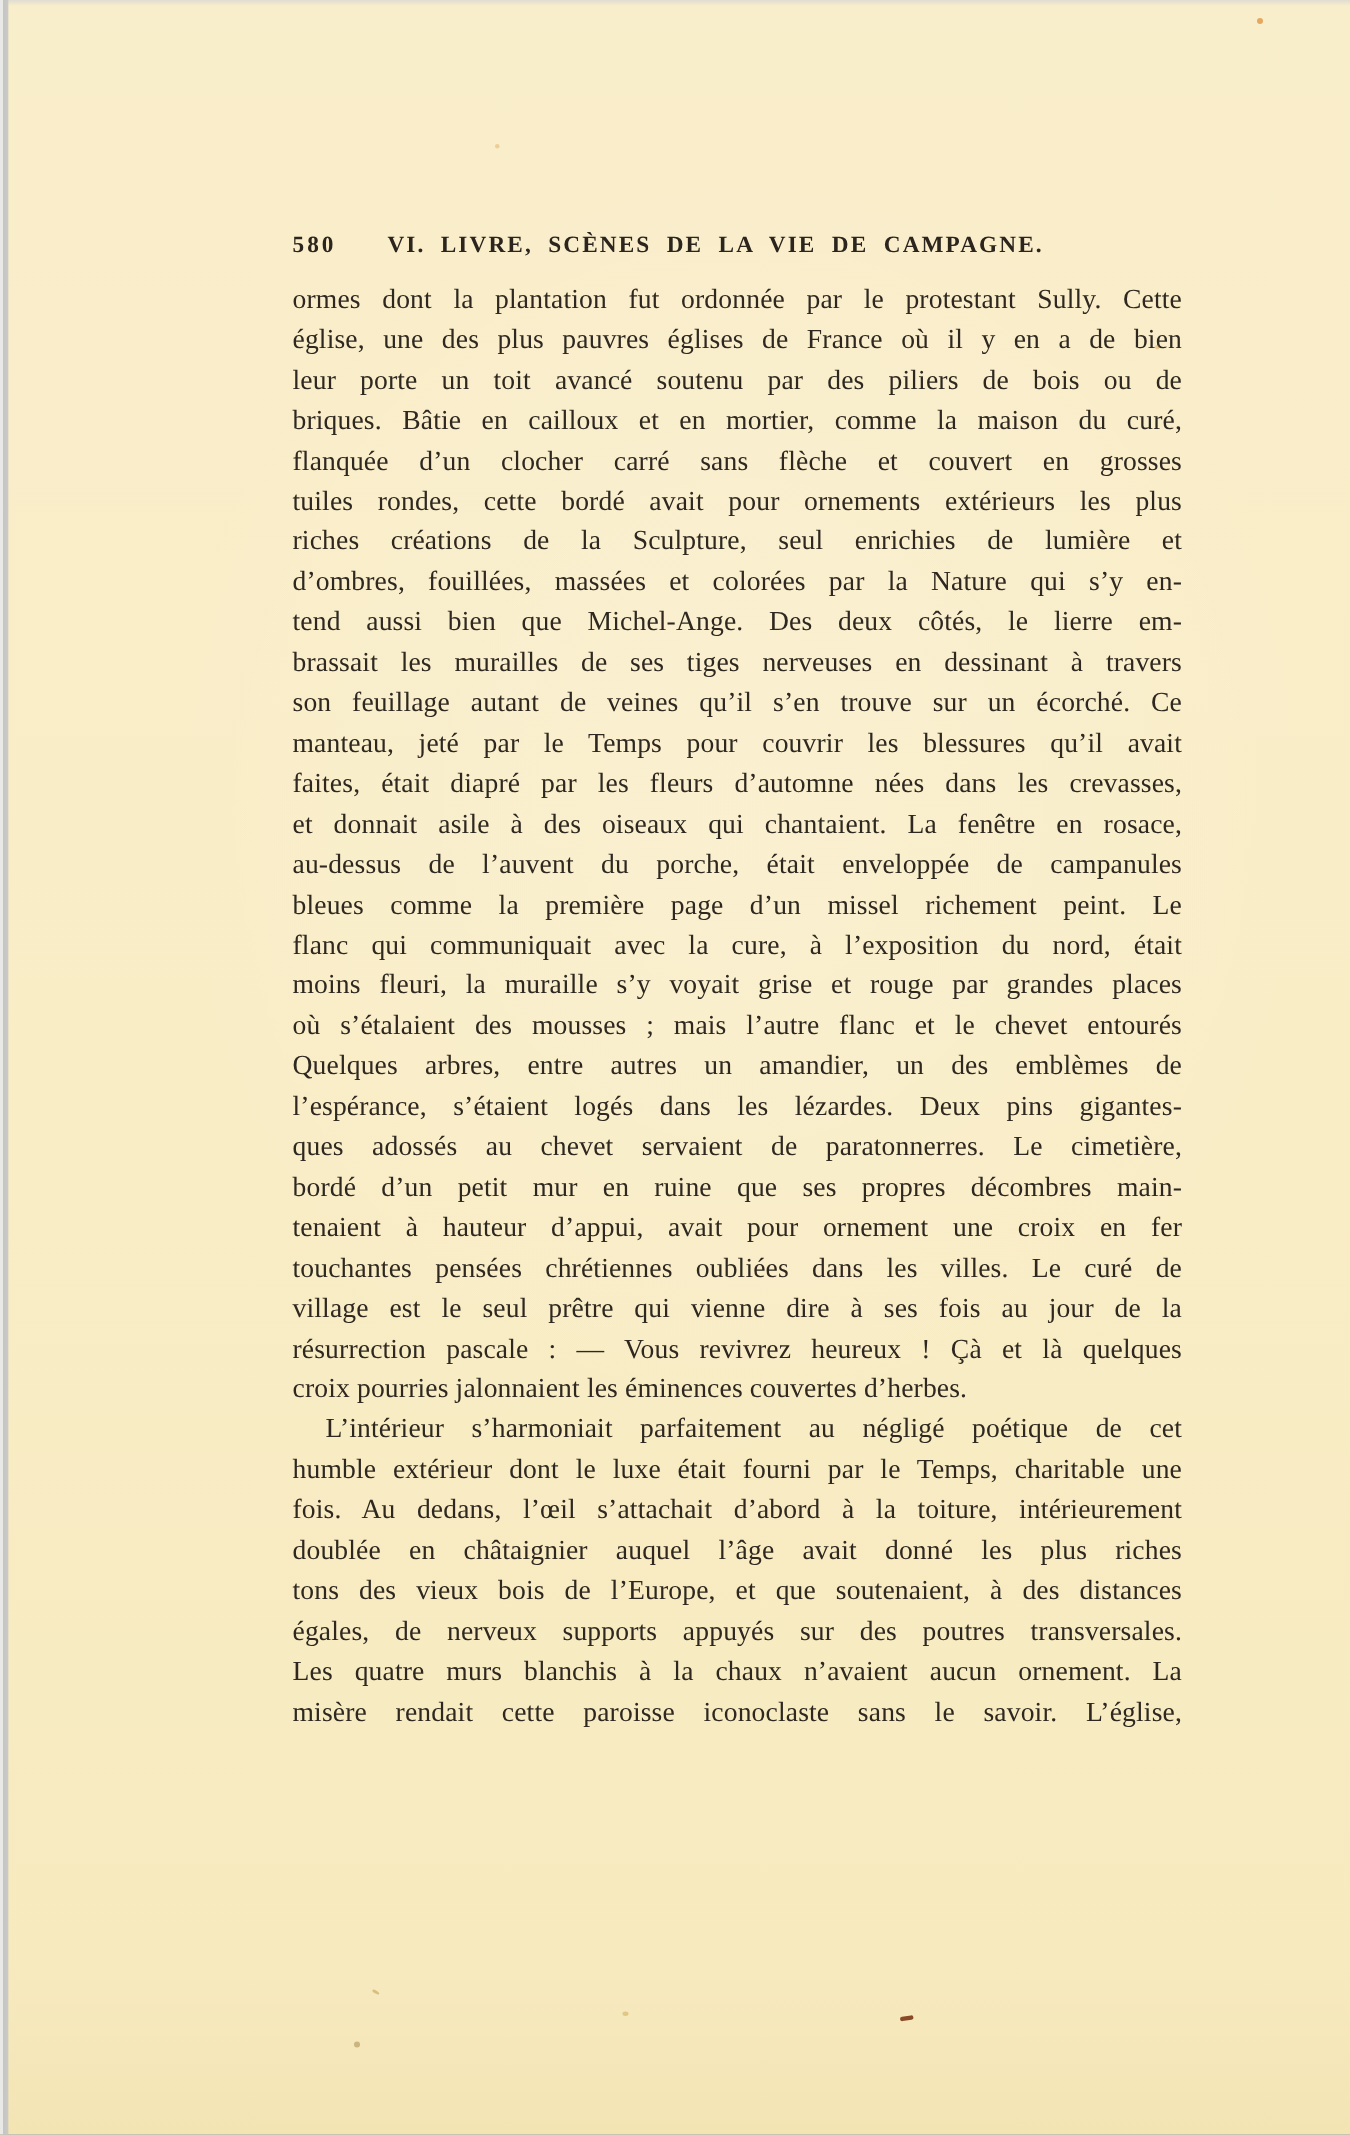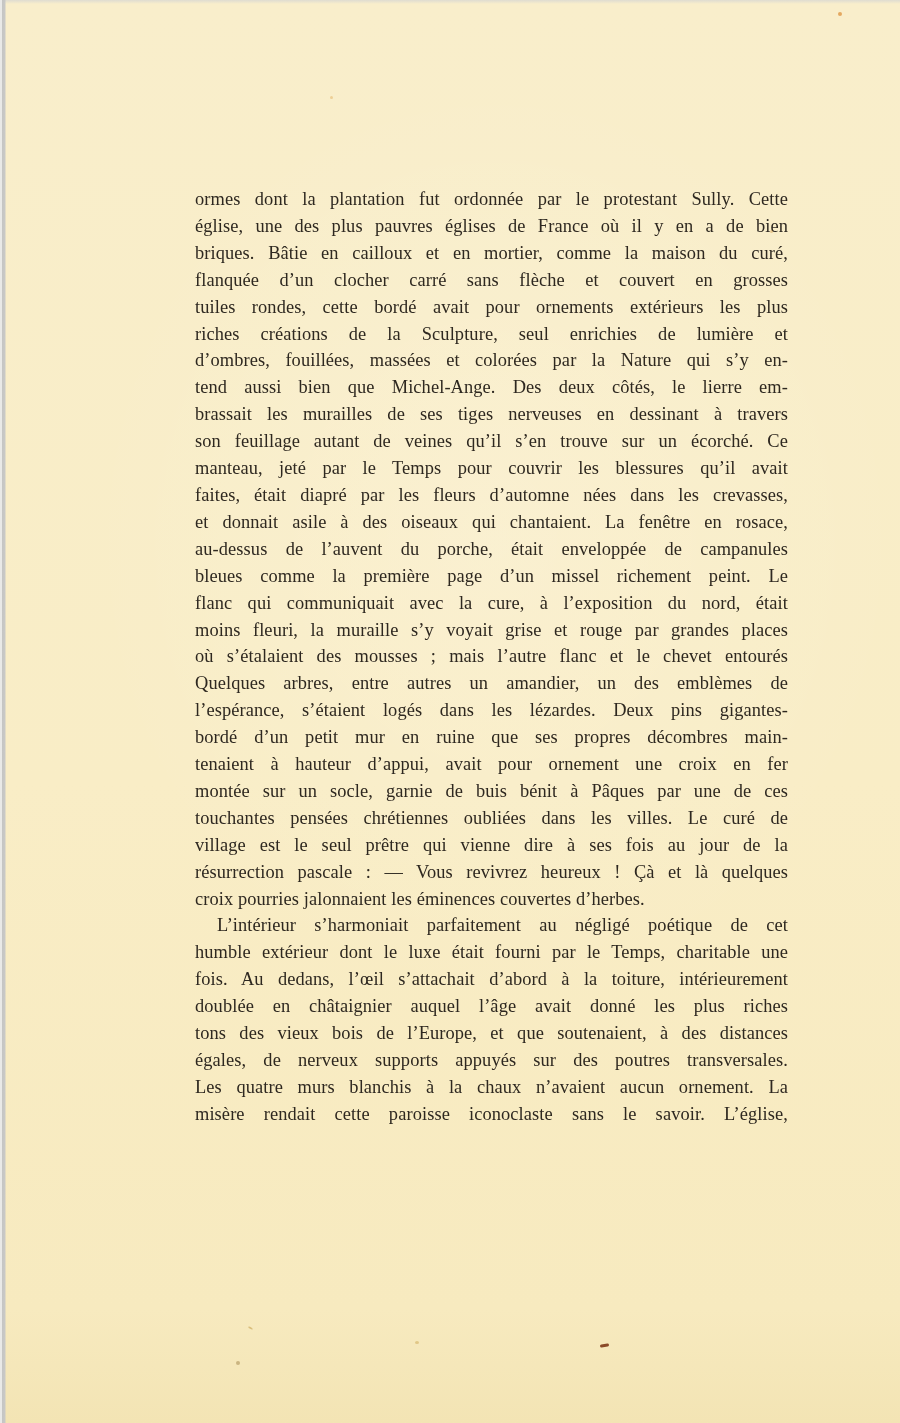--- a/index.html
+++ b/index.html
@@ -71,45 +71,50 @@
   .speck.s6 { left: 770px; top: 230px; width: 3px; height: 3px; background: rgba(210,150,60,0.4); }
   .speck.s7 { left: 330px; top: 96px; width: 3px; height: 3px; background: rgba(220,160,70,0.4); }
 </style>
 </head>
 <body>
 
 <div class="scan">
   <div class="edge-top"></div>
   <div class="edge-left"></div>
 
+  <div class="header">
+    <span class="pagenum">580</span>
+    <span class="runtitle">VI. LIVRE, SCÈNES DE LA VIE DE CAMPAGNE.</span>
+  </div>
 
   <div class="textblock" id="textblock">
       <div class="line">ormes dont la plantation fut ordonnée par le protestant Sully. Cette</div>
       <div class="line">église, une des plus pauvres églises de France où il y en a de bien</div>
+      <div class="line">leur porte un toit avancé soutenu par des piliers de bois ou de</div>
       <div class="line">briques. Bâtie en cailloux et en mortier, comme la maison du curé,</div>
       <div class="line">flanquée d’un clocher carré sans flèche et couvert en grosses</div>
       <div class="line">tuiles rondes, cette bordé avait pour ornements extérieurs les plus</div>
       <div class="line">riches créations de la Sculpture, seul enrichies de lumière et</div>
       <div class="line">d’ombres, fouillées, massées et colorées par la Nature qui s’y en-</div>
       <div class="line">tend aussi bien que Michel-Ange. Des deux côtés, le lierre em-</div>
       <div class="line">brassait les murailles de ses tiges nerveuses en dessinant à travers</div>
       <div class="line">son feuillage autant de veines qu’il s’en trouve sur un écorché. Ce</div>
       <div class="line">manteau, jeté par le Temps pour couvrir les blessures qu’il avait</div>
       <div class="line">faites, était diapré par les fleurs d’automne nées dans les crevasses,</div>
       <div class="line">et donnait asile à des oiseaux qui chantaient. La fenêtre en rosace,</div>
       <div class="line">au-dessus de l’auvent du porche, était enveloppée de campanules</div>
       <div class="line">bleues comme la première page d’un missel richement peint. Le</div>
       <div class="line">flanc qui communiquait avec la cure, à l’exposition du nord, était</div>
       <div class="line">moins fleuri, la muraille s’y voyait grise et rouge par grandes places</div>
       <div class="line">où s’étalaient des mousses ; mais l’autre flanc et le chevet entourés</div>
       <div class="line">Quelques arbres, entre autres un amandier, un des emblèmes de</div>
       <div class="line">l’espérance, s’étaient logés dans les lézardes. Deux pins gigantes-</div>
+      <div class="line">ques adossés au chevet servaient de paratonnerres. Le cimetière,</div>
       <div class="line">bordé d’un petit mur en ruine que ses propres décombres main-</div>
       <div class="line">tenaient à hauteur d’appui, avait pour ornement une croix en fer</div>
-      <div class="line">montée sur un socle, garnie de buis bénit à Pâques par une de ces</div>
       <div class="line">touchantes pensées chrétiennes oubliées dans les villes. Le curé de</div>
       <div class="line">village est le seul prêtre qui vienne dire à ses fois au jour de la</div>
       <div class="line">résurrection pascale : — Vous revivrez heureux ! Çà et là quelques</div>
       <div class="line last">croix pourries jalonnaient les éminences couvertes d’herbes.</div>
       <div class="line indent">L’intérieur s’harmoniait parfaitement au négligé poétique de cet</div>
       <div class="line">humble extérieur dont le luxe était fourni par le Temps, charitable une</div>
       <div class="line">fois. Au dedans, l’œil s’attachait d’abord à la toiture, intérieurement</div>
       <div class="line">doublée en châtaignier auquel l’âge avait donné les plus riches</div>
       <div class="line">tons des vieux bois de l’Europe, et que soutenaient, à des distances</div>
       <div class="line">égales, de nerveux supports appuyés sur des poutres transversales.</div>

